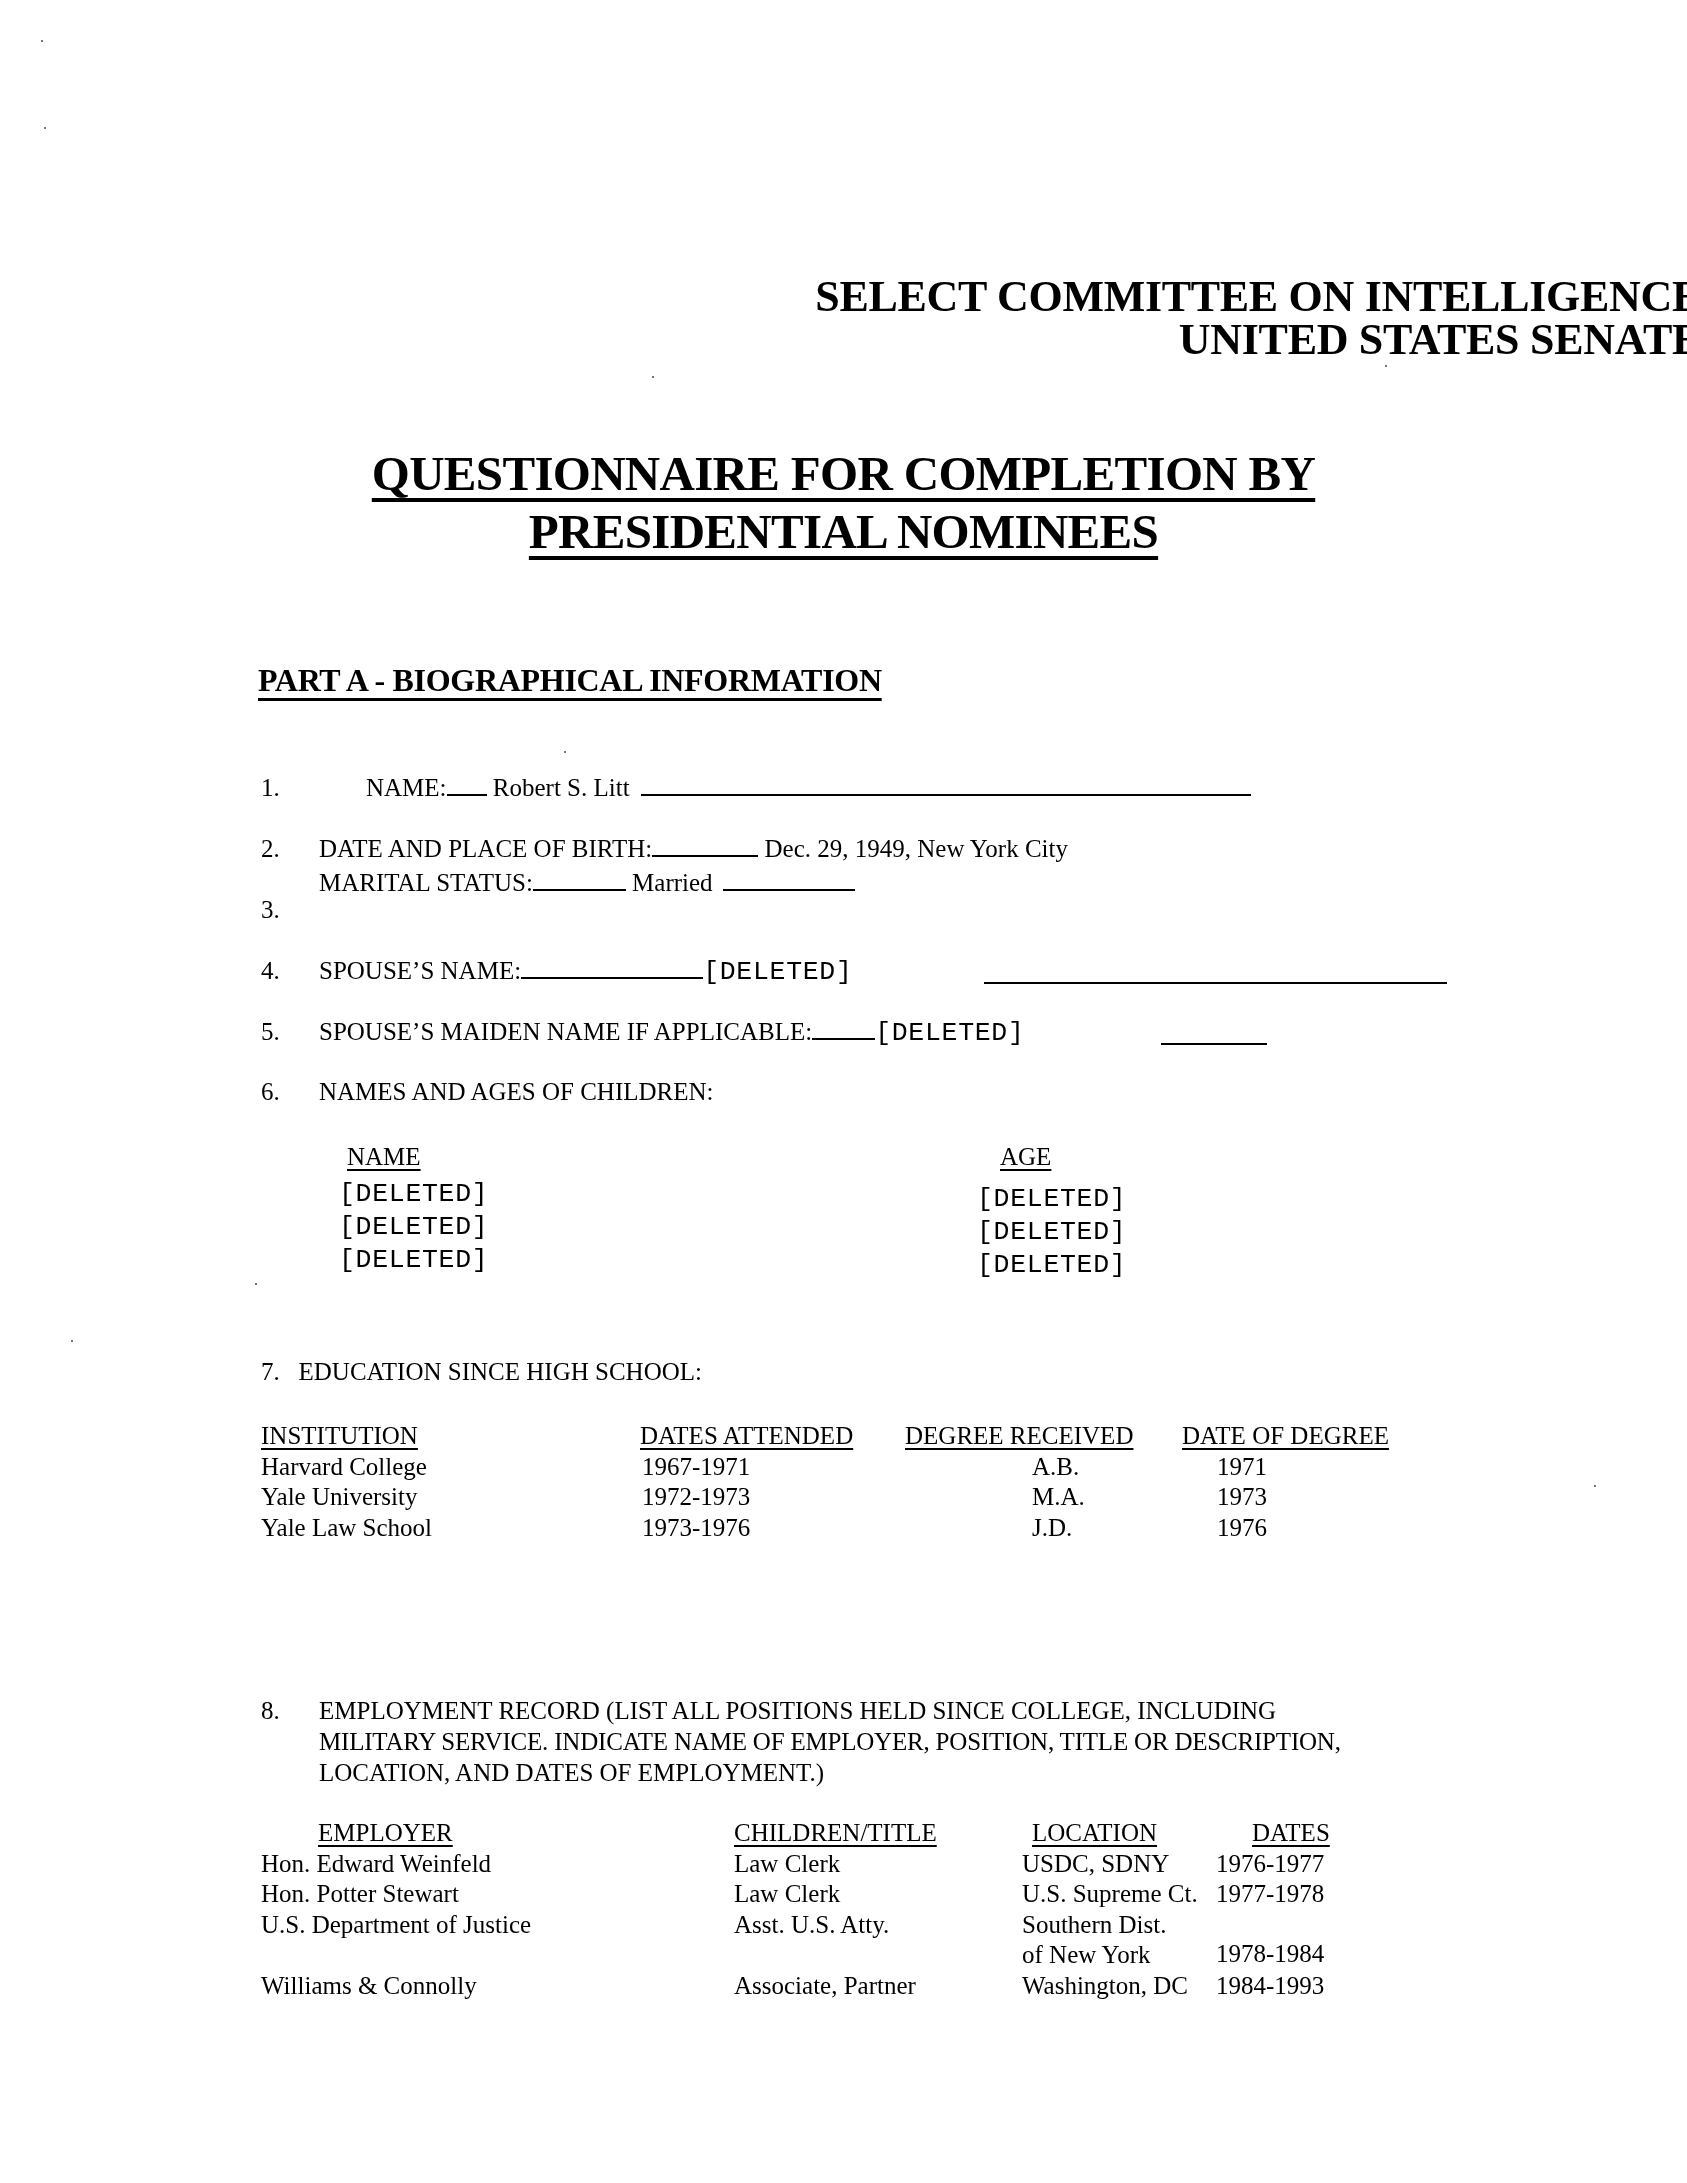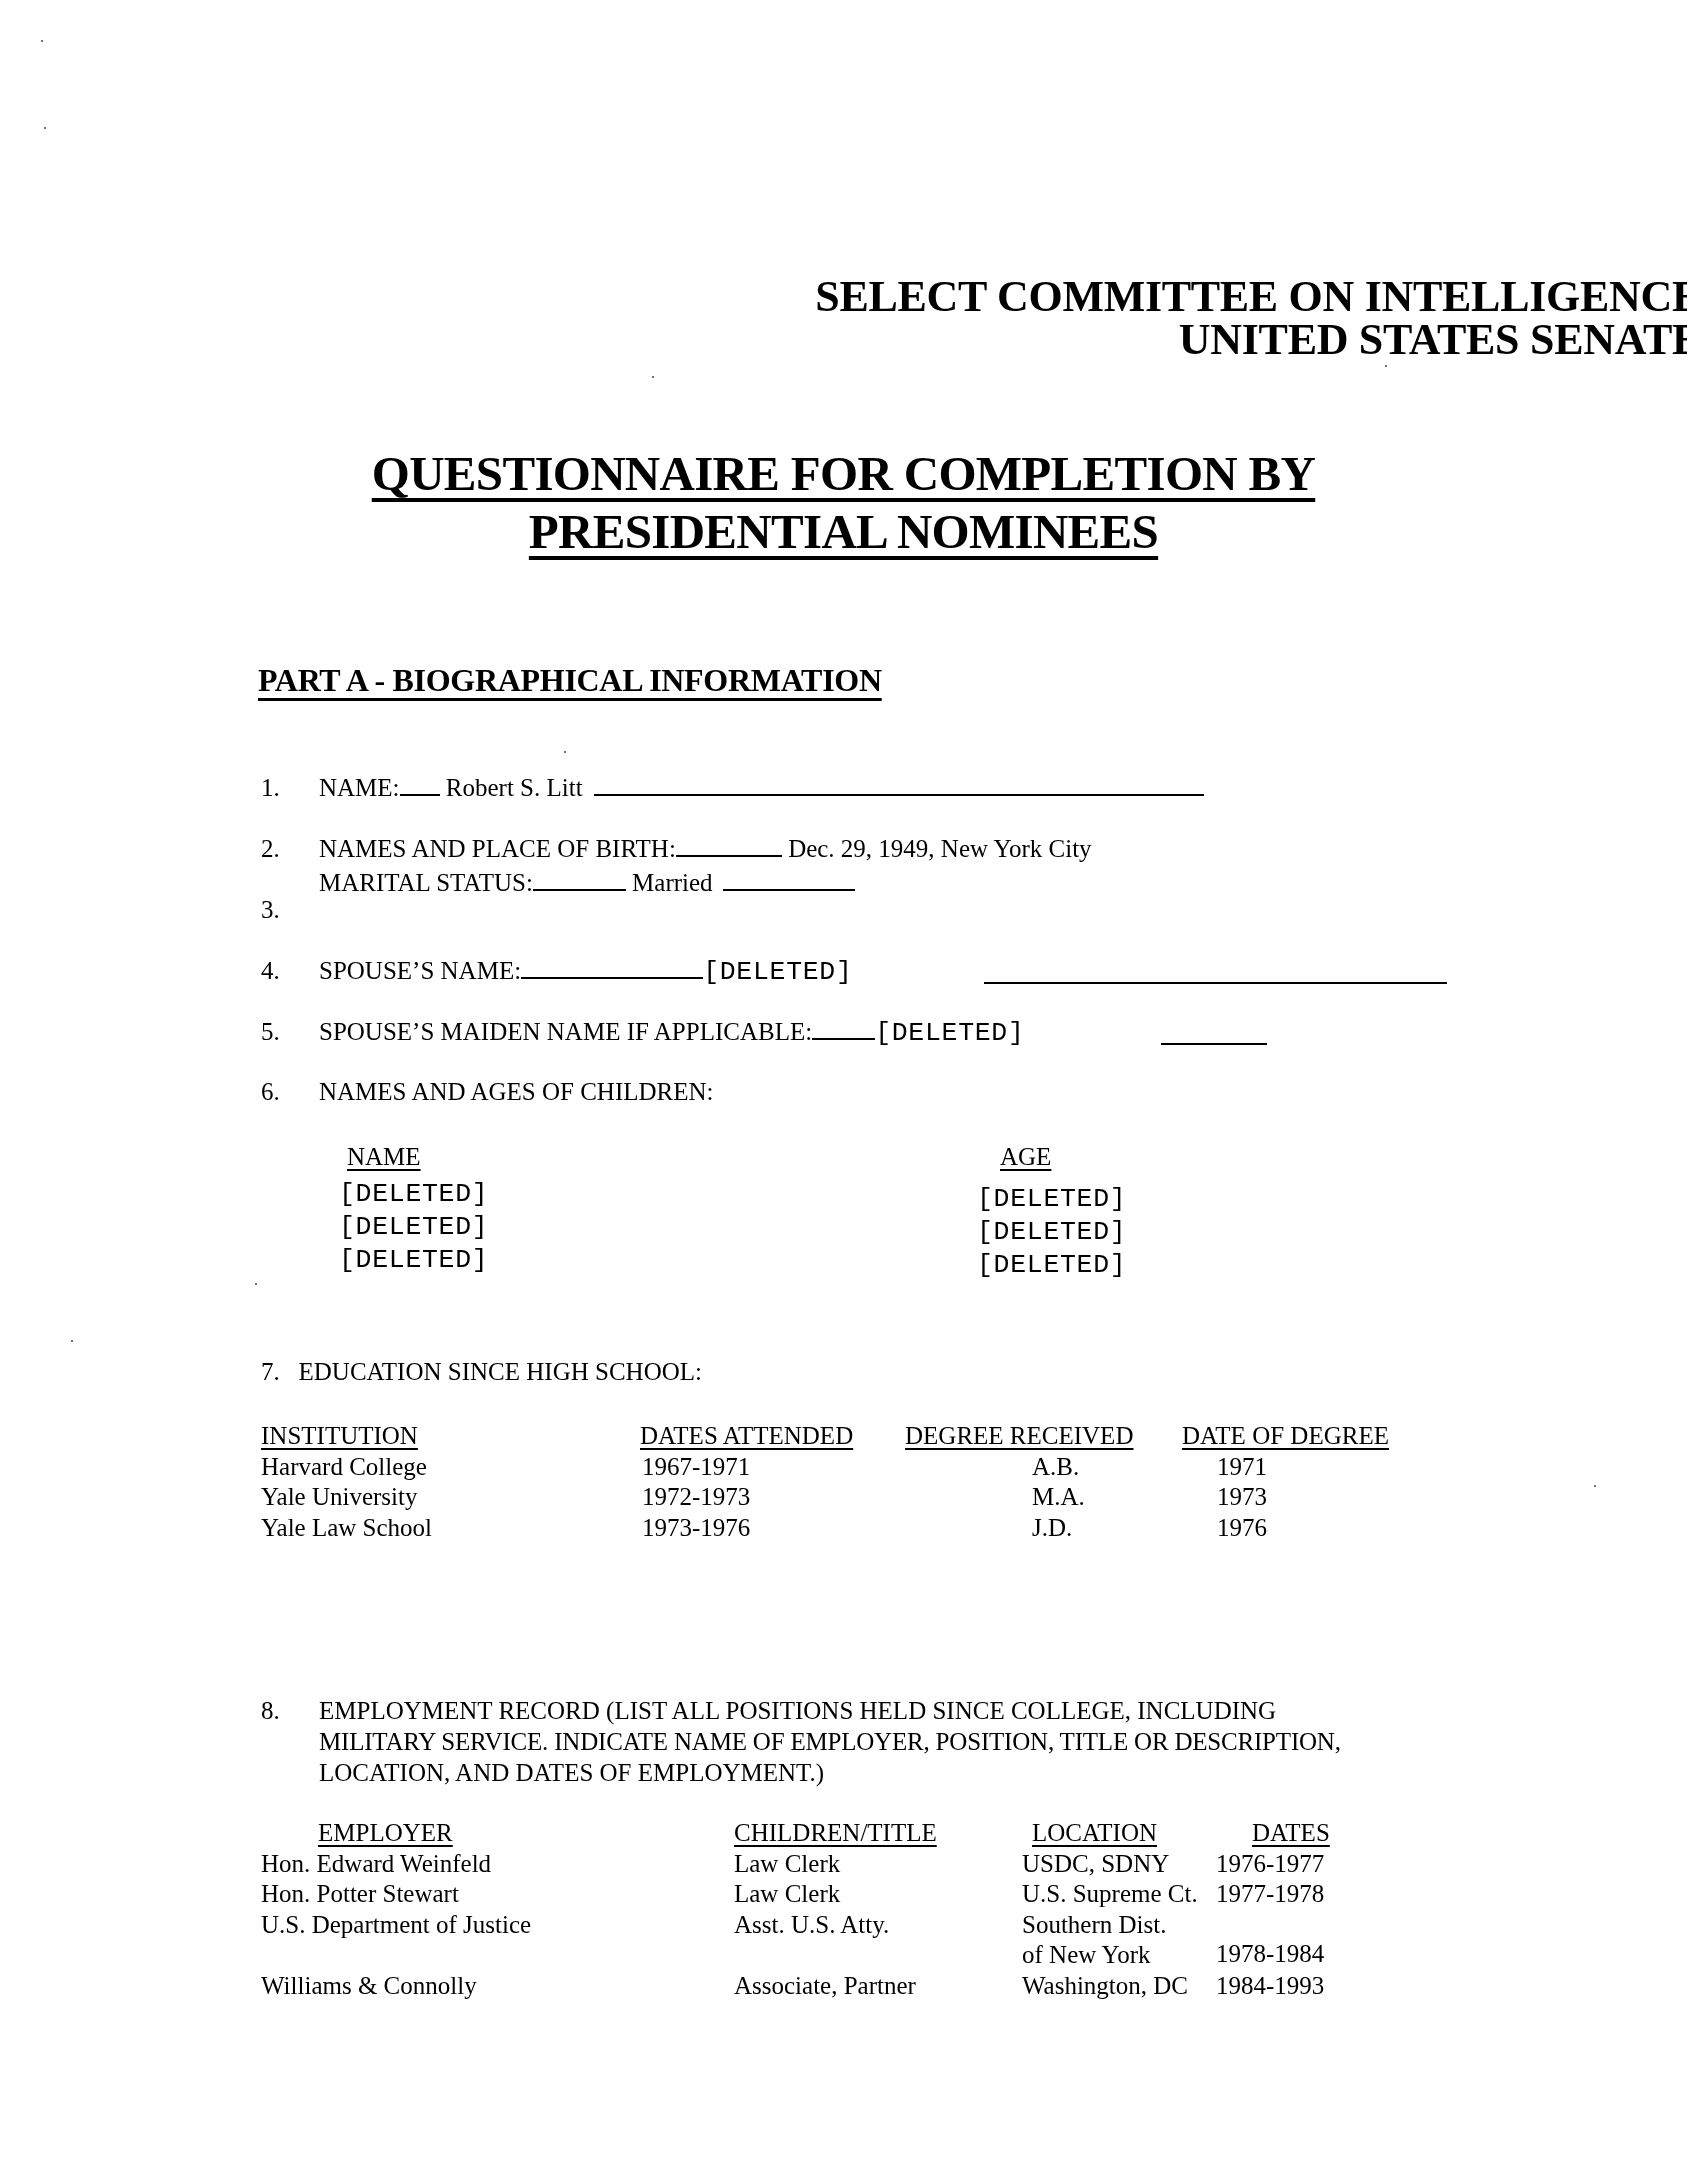--- a/index.html
+++ b/index.html
@@ -32,29 +32,29 @@
 
 <div class="abs hdr" style="top:271px;">SELECT COMMITTEE ON INTELLIGENCE</div>
 <div class="abs hdr" style="top:314px;">UNITED STATES SENATE</div>
 
 <div class="abs title" style="top:445px;"><span>QUESTIONNAIRE FOR COMPLETION BY</span></div>
 <div class="abs title" style="top:503px;"><span>PRESIDENTIAL NOMINEES</span></div>
 
 <div class="abs part" style="top:662px;">PART A - BIOGRAPHICAL INFORMATION</div>
 
 <div class="abs txt num" style="top:774px;">1.</div>
-<div class="abs txt lbl" style="top:774px;">
+<div class="abs txt lbl" style="top:774px;margin-left:47px;">
   <span>NAME:</span><span class="blank" style="width:40px;"></span>
   <span>Robert S. Litt</span>
   <span class="blank" style="width:610px;margin-left:5.3px;"></span>
 </div>
 
 <div class="abs txt num" style="top:835px;">2.</div>
 <div class="abs txt lbl" style="top:835px;">
-  <span>NAMES AND PLACE OF BIRTH:</span><span class="blank" style="width:106px;"></span>
+  <span>DATE AND PLACE OF BIRTH:</span><span class="blank" style="width:106px;"></span>
   <span>Dec. 29, 1949,  New York City</span>
 </div>
 
 <div class="abs txt num" style="top:896px;">3.</div>
 <div class="abs txt lbl" style="top:869px;text-align:right;">
   <span>MARITAL STATUS:</span><span class="blank" style="width:93px;"></span>
   <span>Married</span>
   <span class="blank" style="width:132px;margin-left:4px;"></span>
 </div>
 

